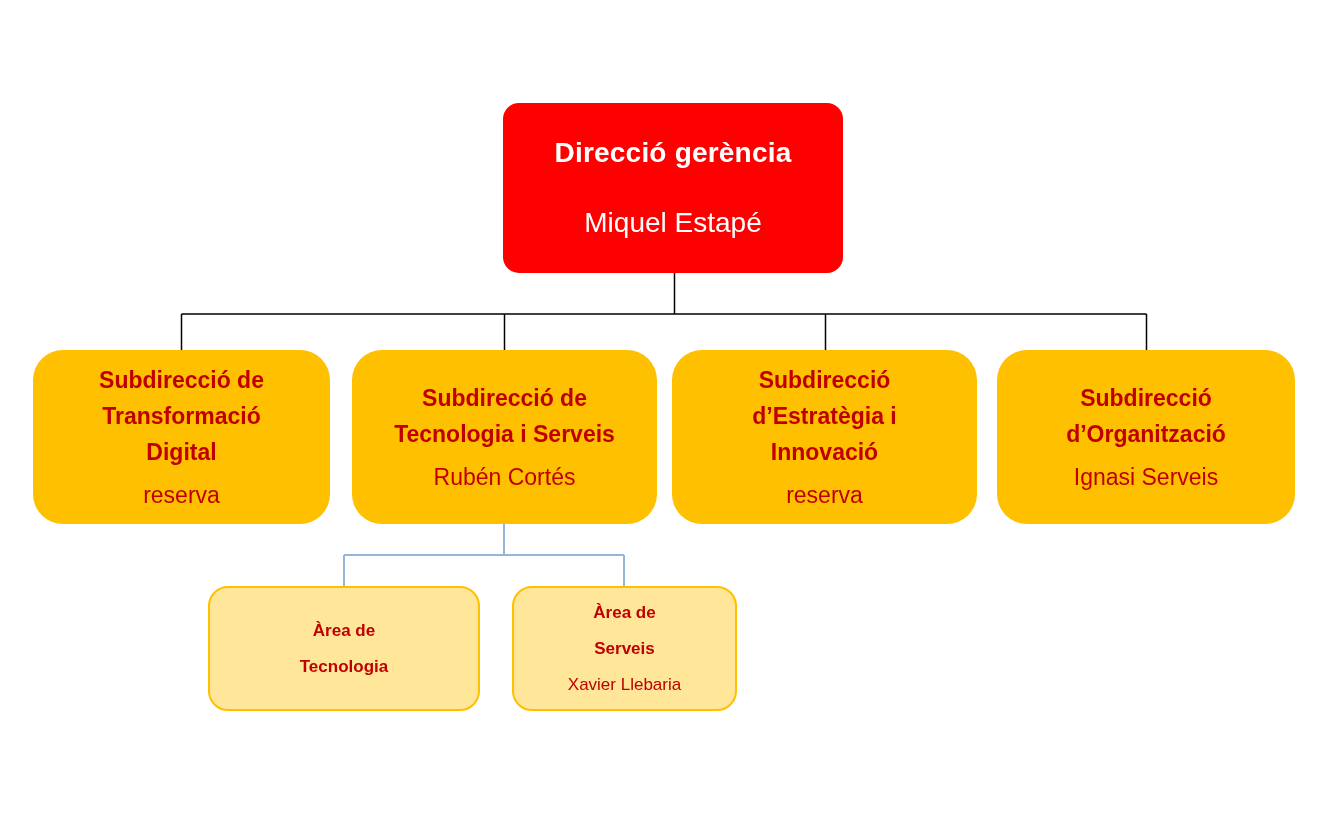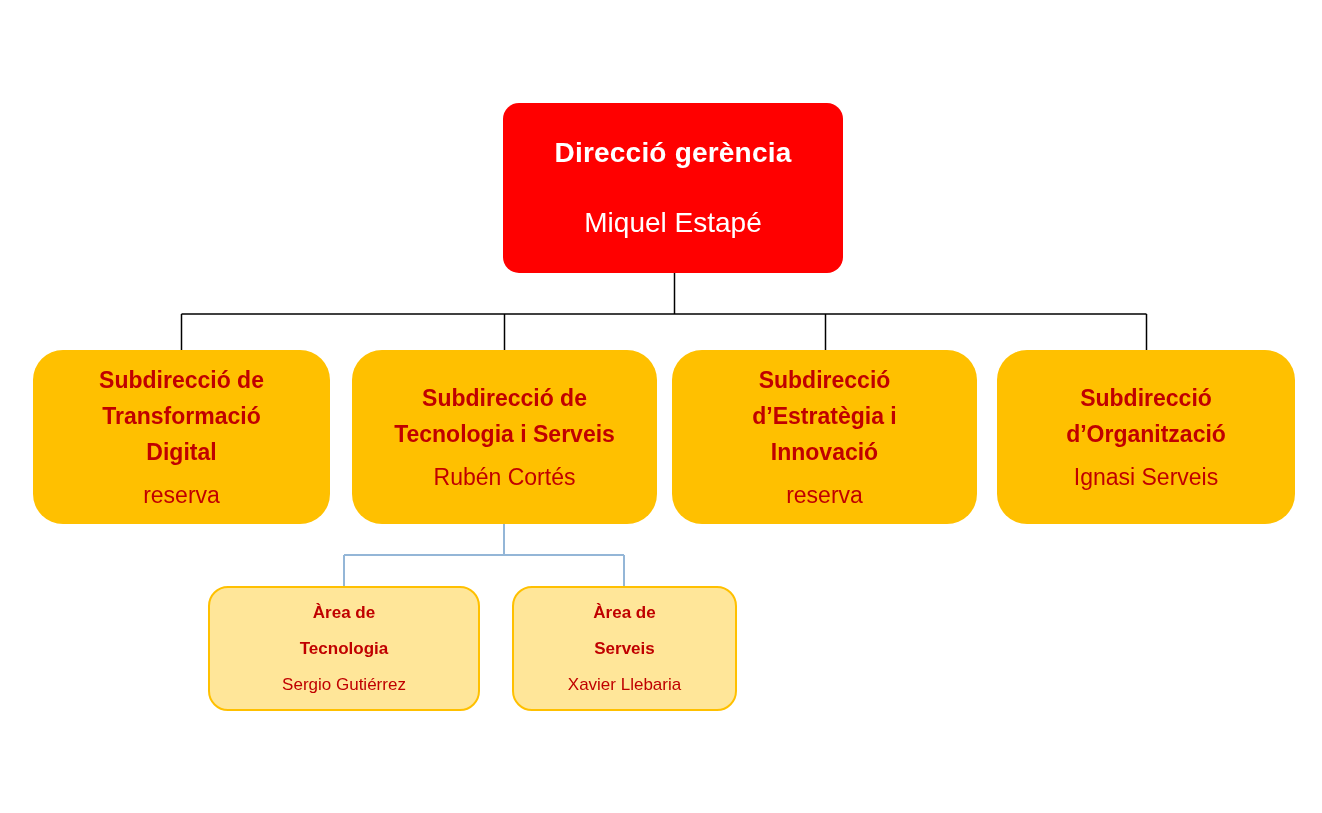--- a/index.html
+++ b/index.html
@@ -121,21 +121,20 @@
       <span class="line">d’Organització</span>
     </div>
     <div class="node-name">Ignasi Serveis</div>
   </div>
 
   <div class="node l3" style="left:208px; top:586px; width:272px; height:125px;">
     <div class="node-title">
       <span class="line">Àrea de</span>
       <span class="line">Tecnologia</span>
     </div>
-    <div class="node-name">Sergio Gutiérrez</div>
   </div>
 
   <div class="node l3" style="left:512px; top:586px; width:225px; height:125px;">
     <div class="node-title">
       <span class="line">Àrea de</span>
       <span class="line">Serveis</span>
     </div>
     <div class="node-name">Xavier Llebaria</div>
   </div>
 

